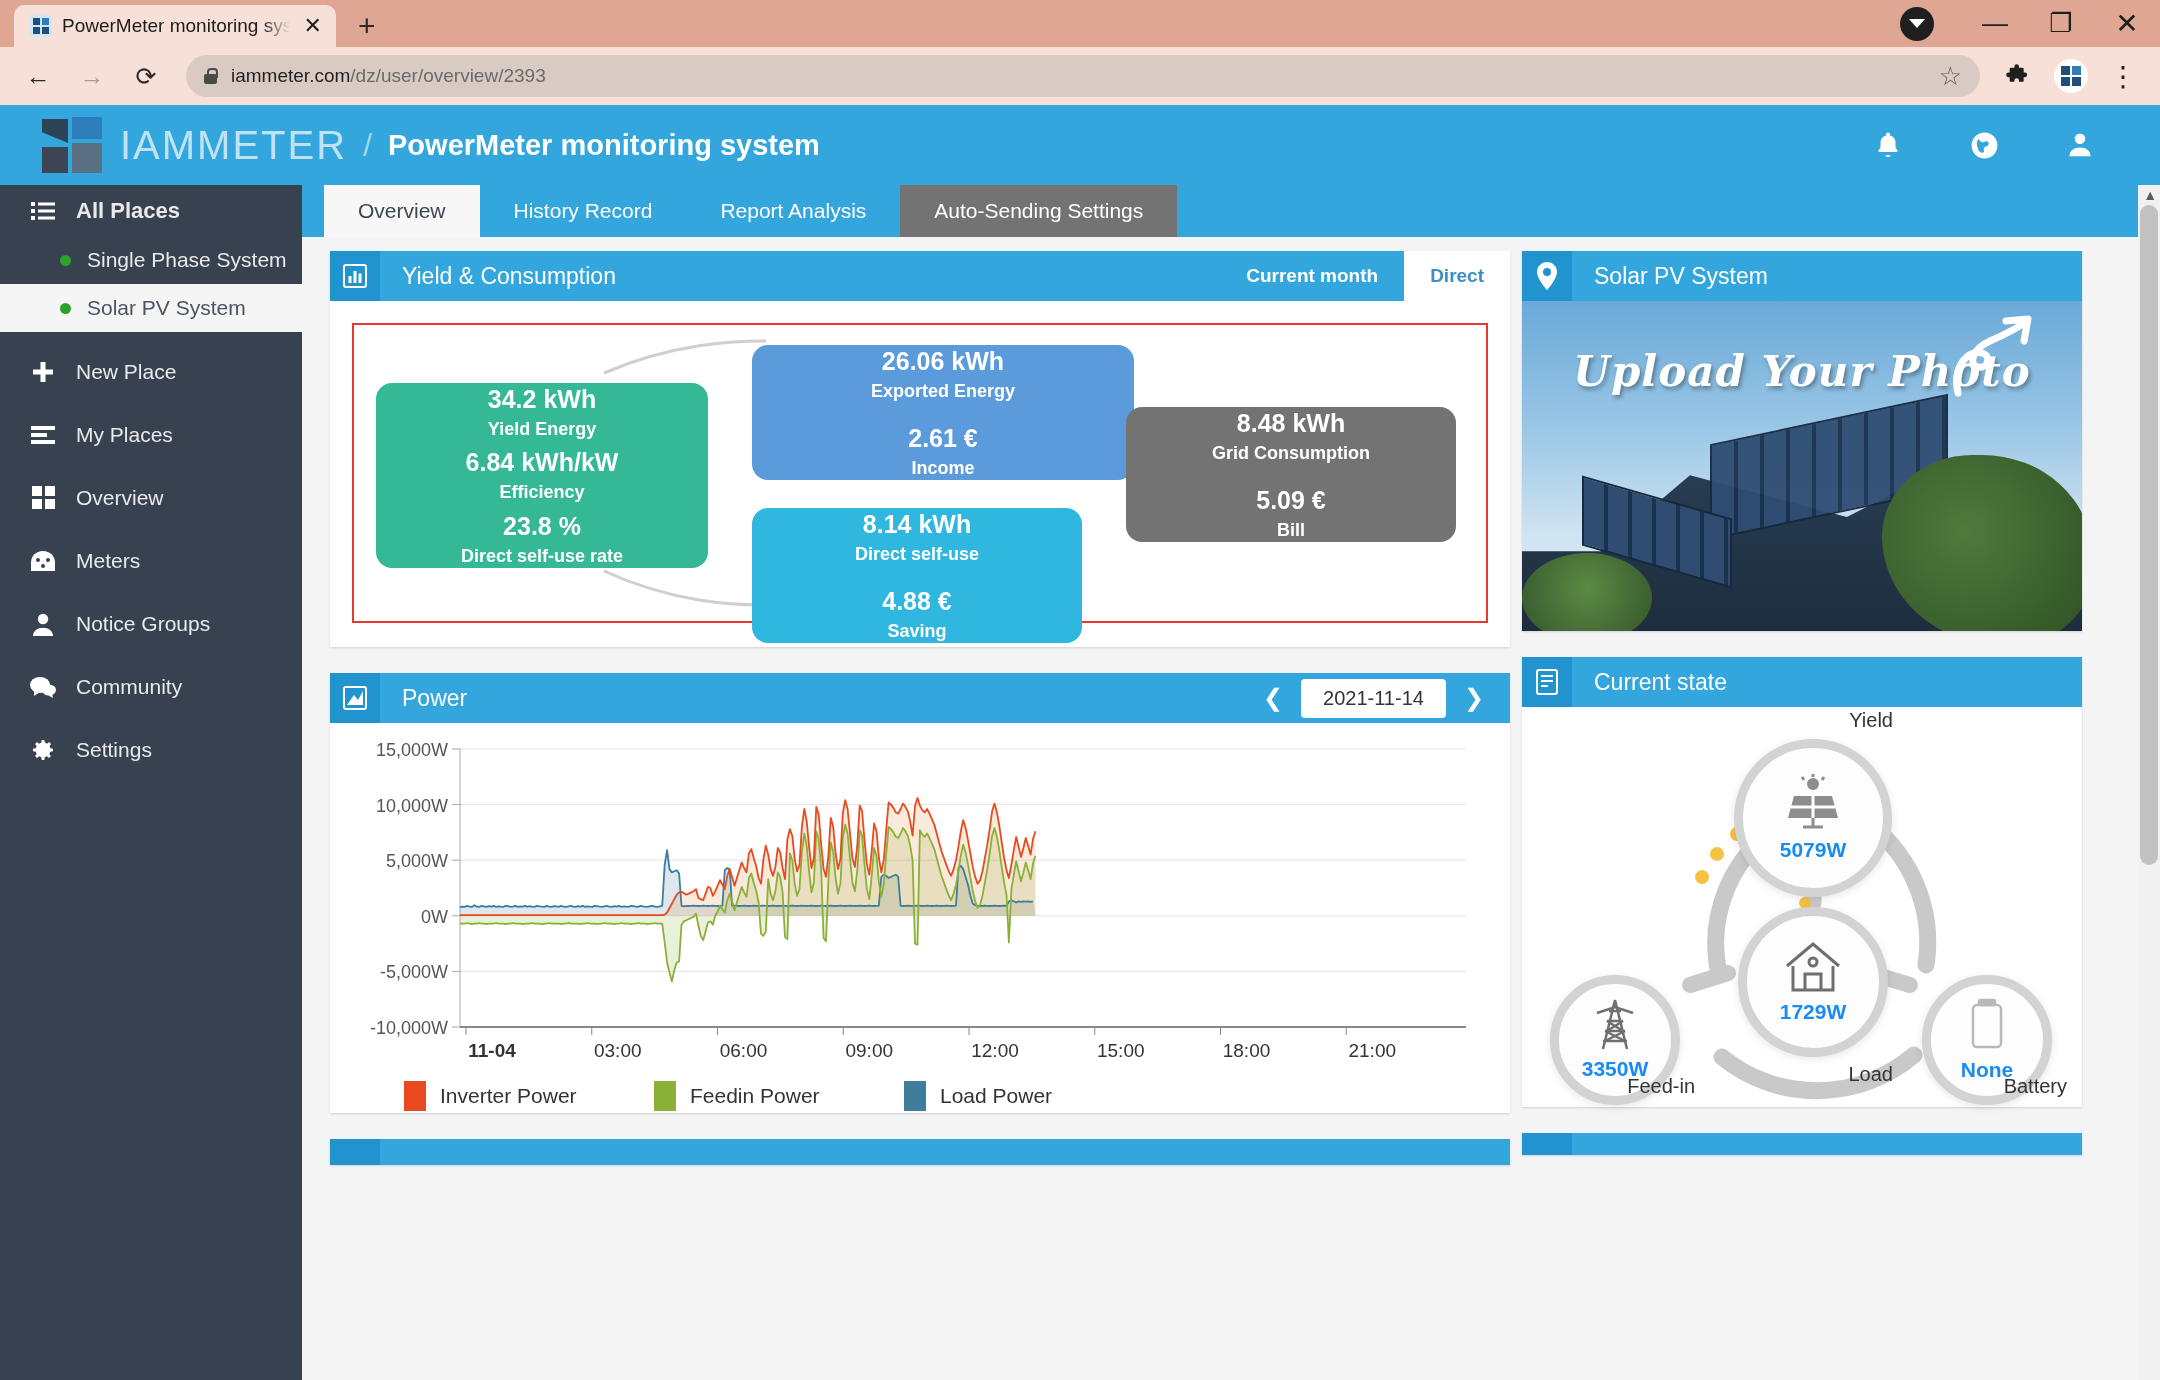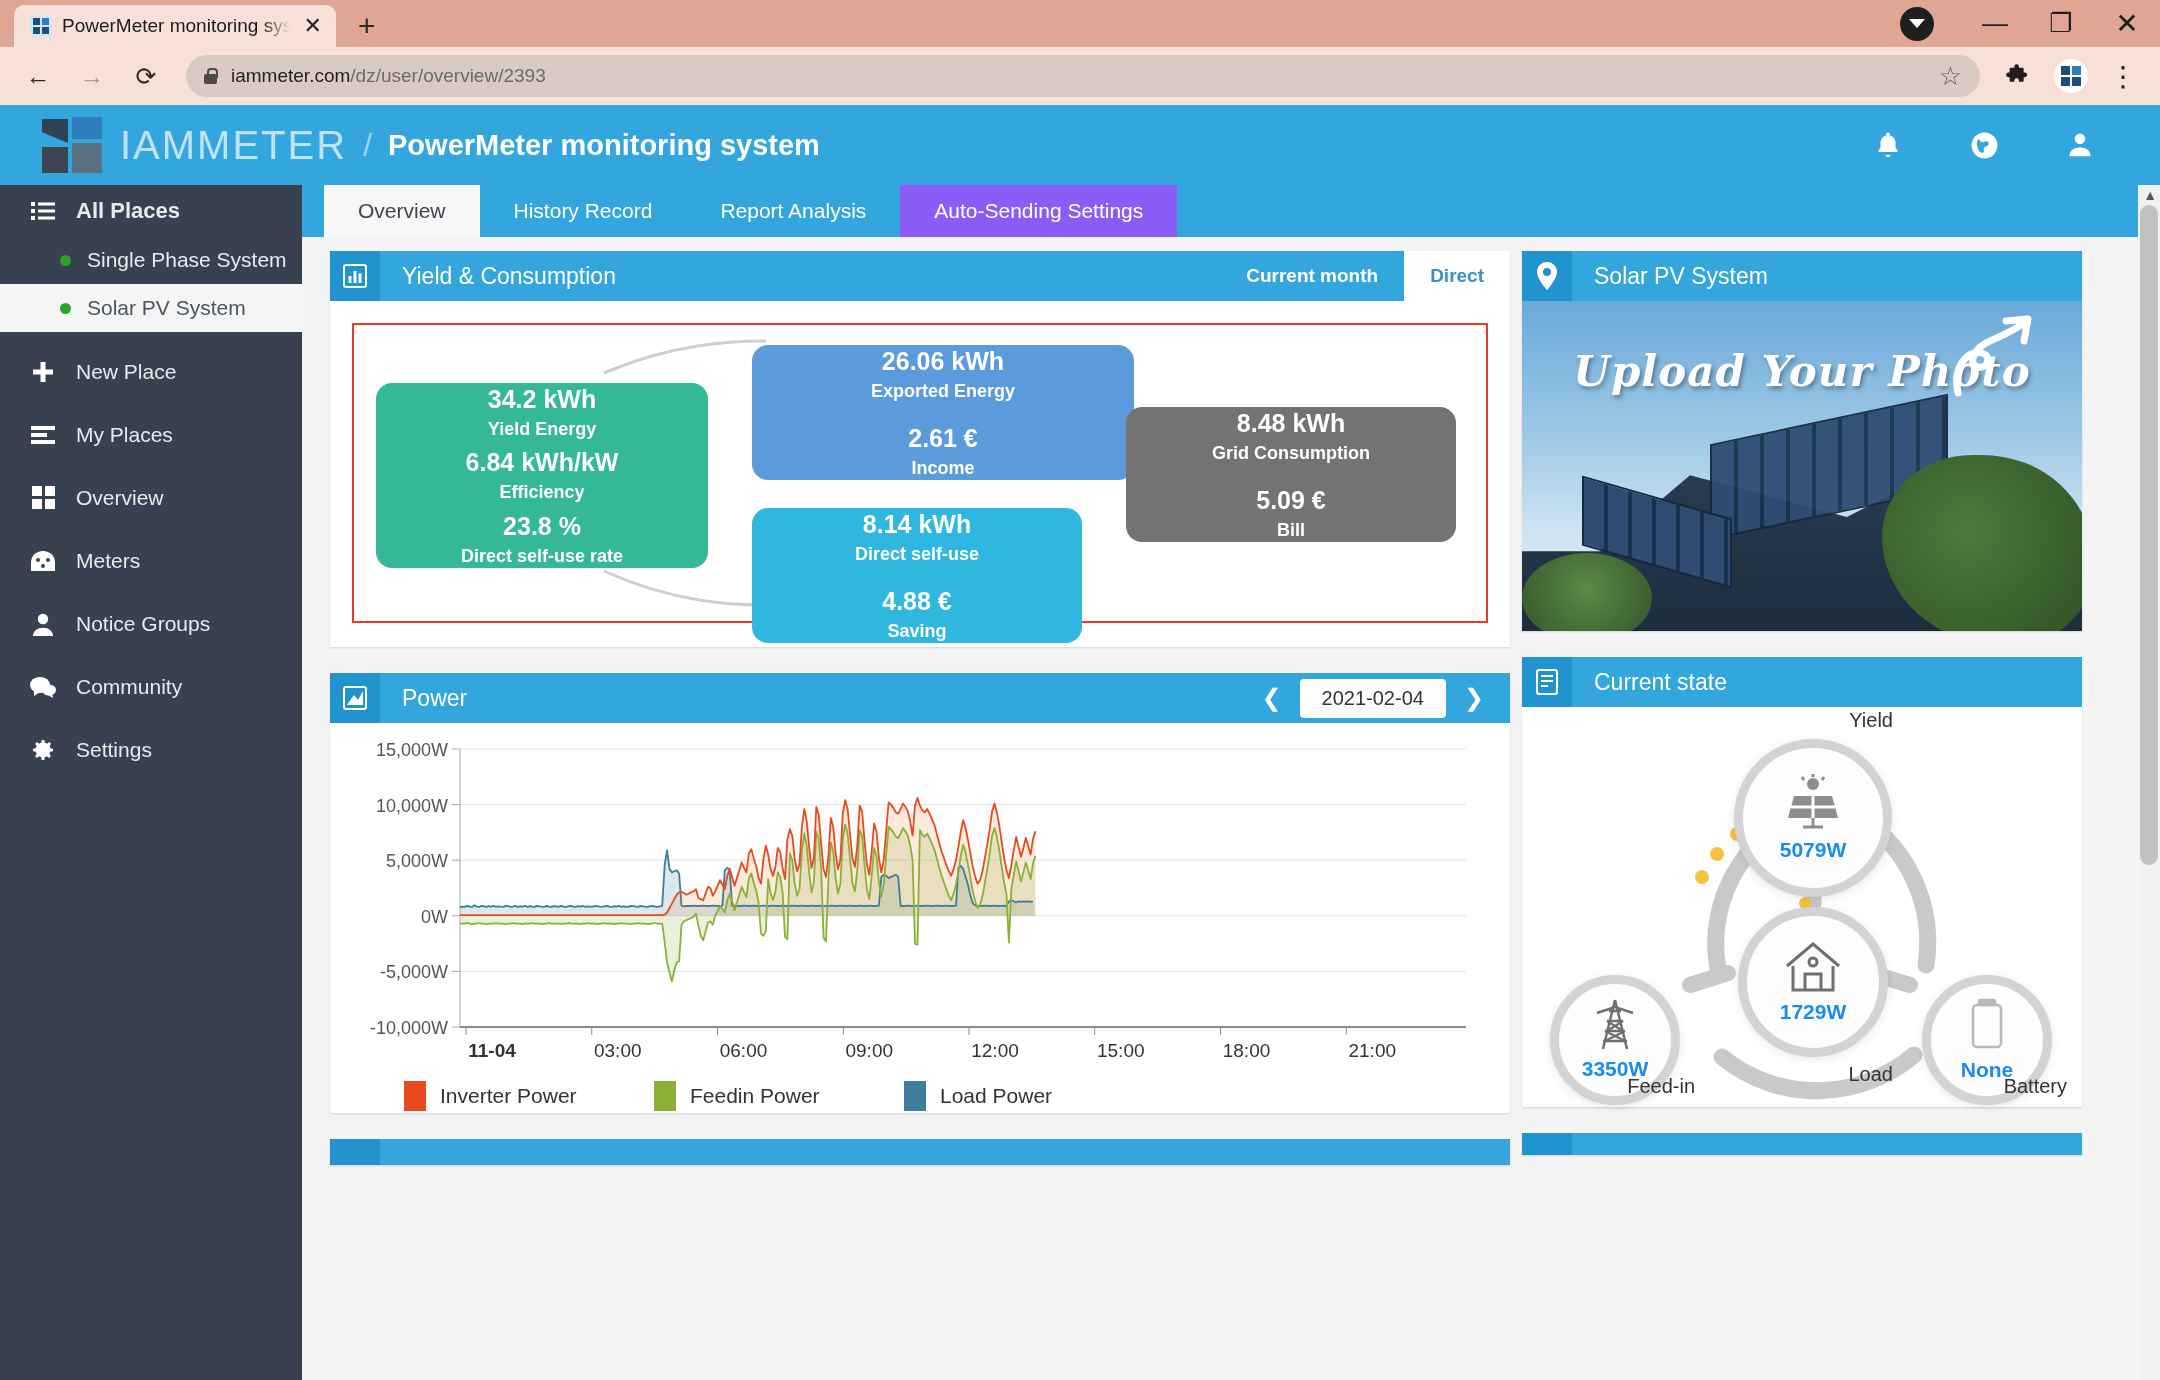--- a/index.html
+++ b/index.html
@@ -102,21 +102,21 @@
   .dot { width:11px; height:11px; border-radius:50%; background:#2aa32a; flex:0 0 auto; }
 
   
   .main { flex:1 1 auto; background:#f4f4f4; position:relative; overflow:hidden; }
   .tabs { display:flex; height:52px; background:#33a6dd; padding-left:22px; }
   .ntab {
     padding:0 34px; height:52px; display:flex; align-items:center;
     color:#fff; font-size:21px; cursor:pointer;
   }
   .ntab.active { background:#f7f7f7; color:#3e4750; }
-  .ntab.hover { background:#8b5cf6;text-align:right; }
+  .ntab.hover { background:#737373;text-align:right; }
 
   .grid { display:flex; gap:12px; padding:14px 20px 0 28px; }
   .col-left { width:1180px; flex:0 0 auto; }
   .col-right { width:560px; flex:0 0 auto; }
 
   .card { background:#fff; box-shadow:0 1px 2px rgba(0,0,0,.14); margin-bottom:26px; }
   .card-head {
     height:50px; background:#33a6dd; display:flex; align-items:center;
     color:#fff; position:relative;
   }
@@ -455,21 +455,21 @@
               <div class="card-head">
                 <span class="ch-ico">
                   <svg width="26" height="26" viewBox="0 0 26 26" fill="none" stroke="#fff" stroke-width="2">
                       <rect x="2" y="2" width="22" height="22" rx="2"></rect>
                       <path d="M5 20 L12 10 L16 15 L21 6 L21 20 Z" fill="#fff" stroke="none"></path>
                     </svg>
                 </span>
                 <span class="ch-title">Power</span>
                 <span class="head-right" style="align-items:center;padding-right:18px;">
                   <span class="arrowbtn">❮</span>
-                  <span class="datebox">2021-02-04</span>
+                  <span class="datebox">2021-11-14</span>
                   <span class="arrowbtn">❯</span>
                 </span>
               </div>
               <div class="chart-wrap">
                 <svg id="powerchart" width="1140" height="330" viewBox="0 0 1140 330">
                     <line x1="112" y1="10" x2="1118" y2="10" stroke="#e3e3e3" stroke-width="1"></line>
                     <text x="100" y="17" text-anchor="end" fill="#555" font-size="18" font-family="&quot;Liberation Sans&quot;, sans-serif">15,000W</text>
                     <line x1="104" y1="10" x2="112" y2="10" stroke="#aaa" stroke-width="1"></line>
                     <line x1="112" y1="65.6" x2="1118" y2="65.6" stroke="#e3e3e3" stroke-width="1"></line>
                     <text x="100" y="72.6" text-anchor="end" fill="#555" font-size="18" font-family="&quot;Liberation Sans&quot;, sans-serif">10,000W</text>

